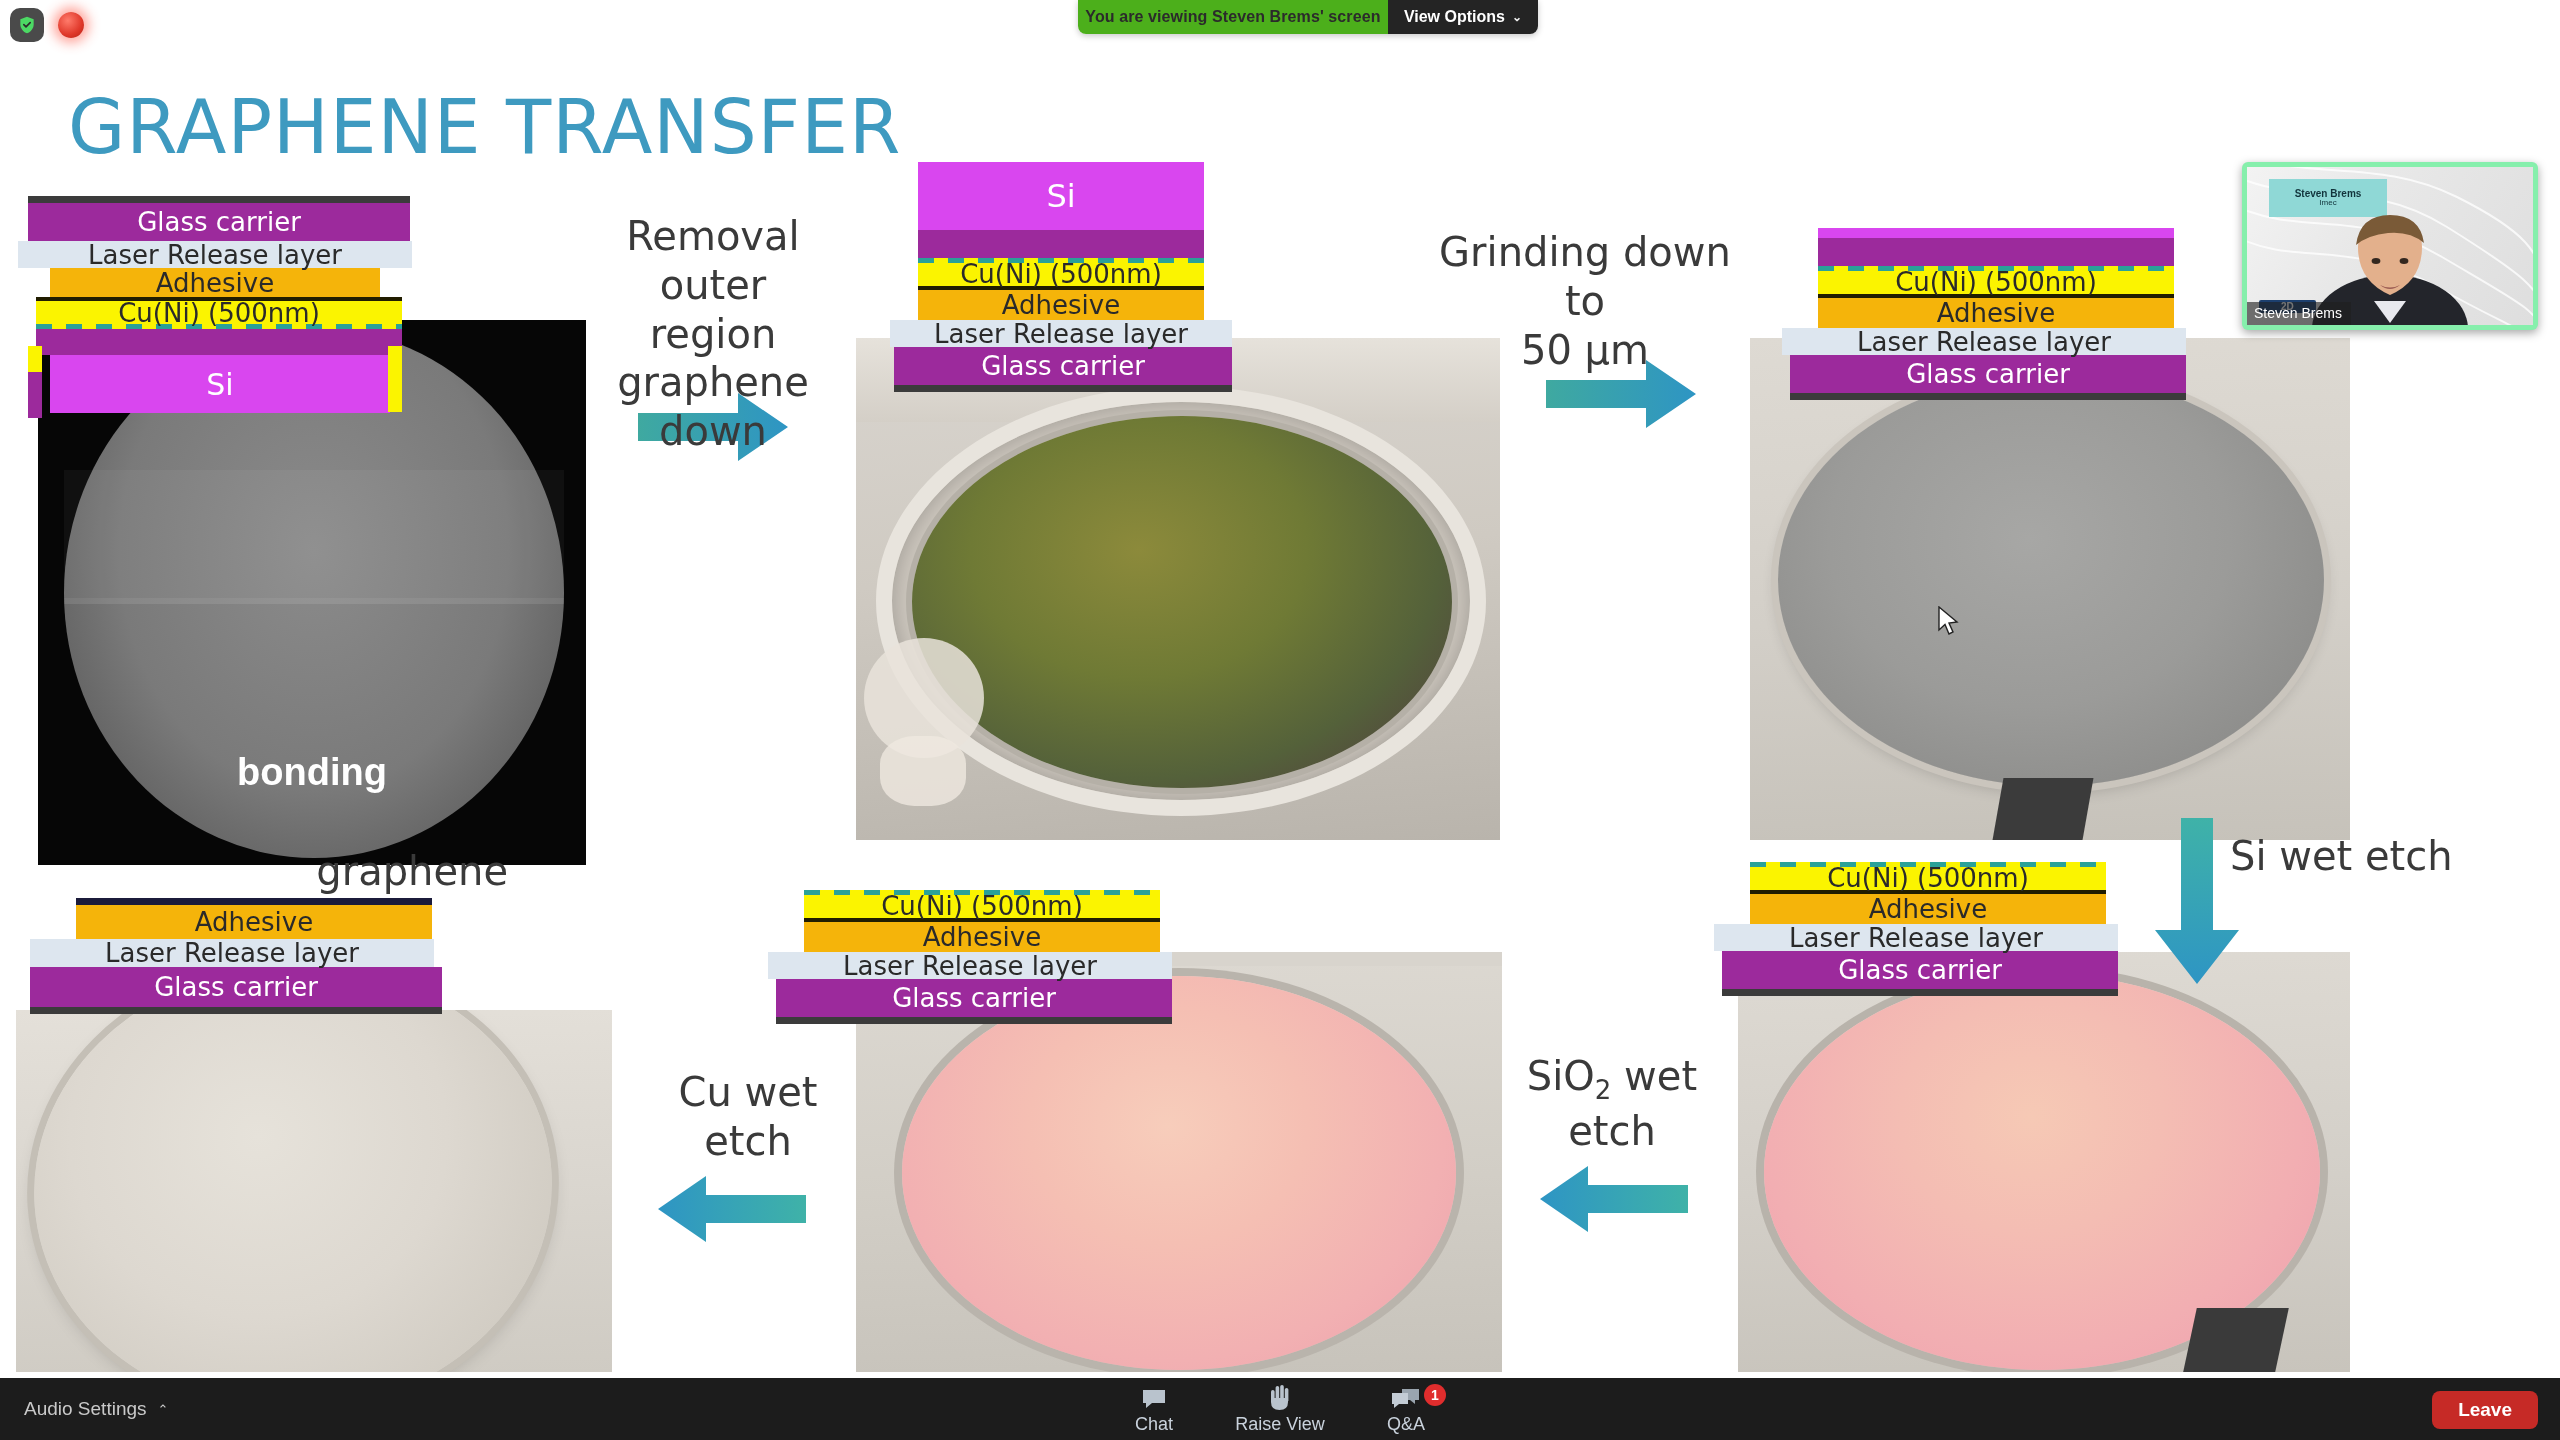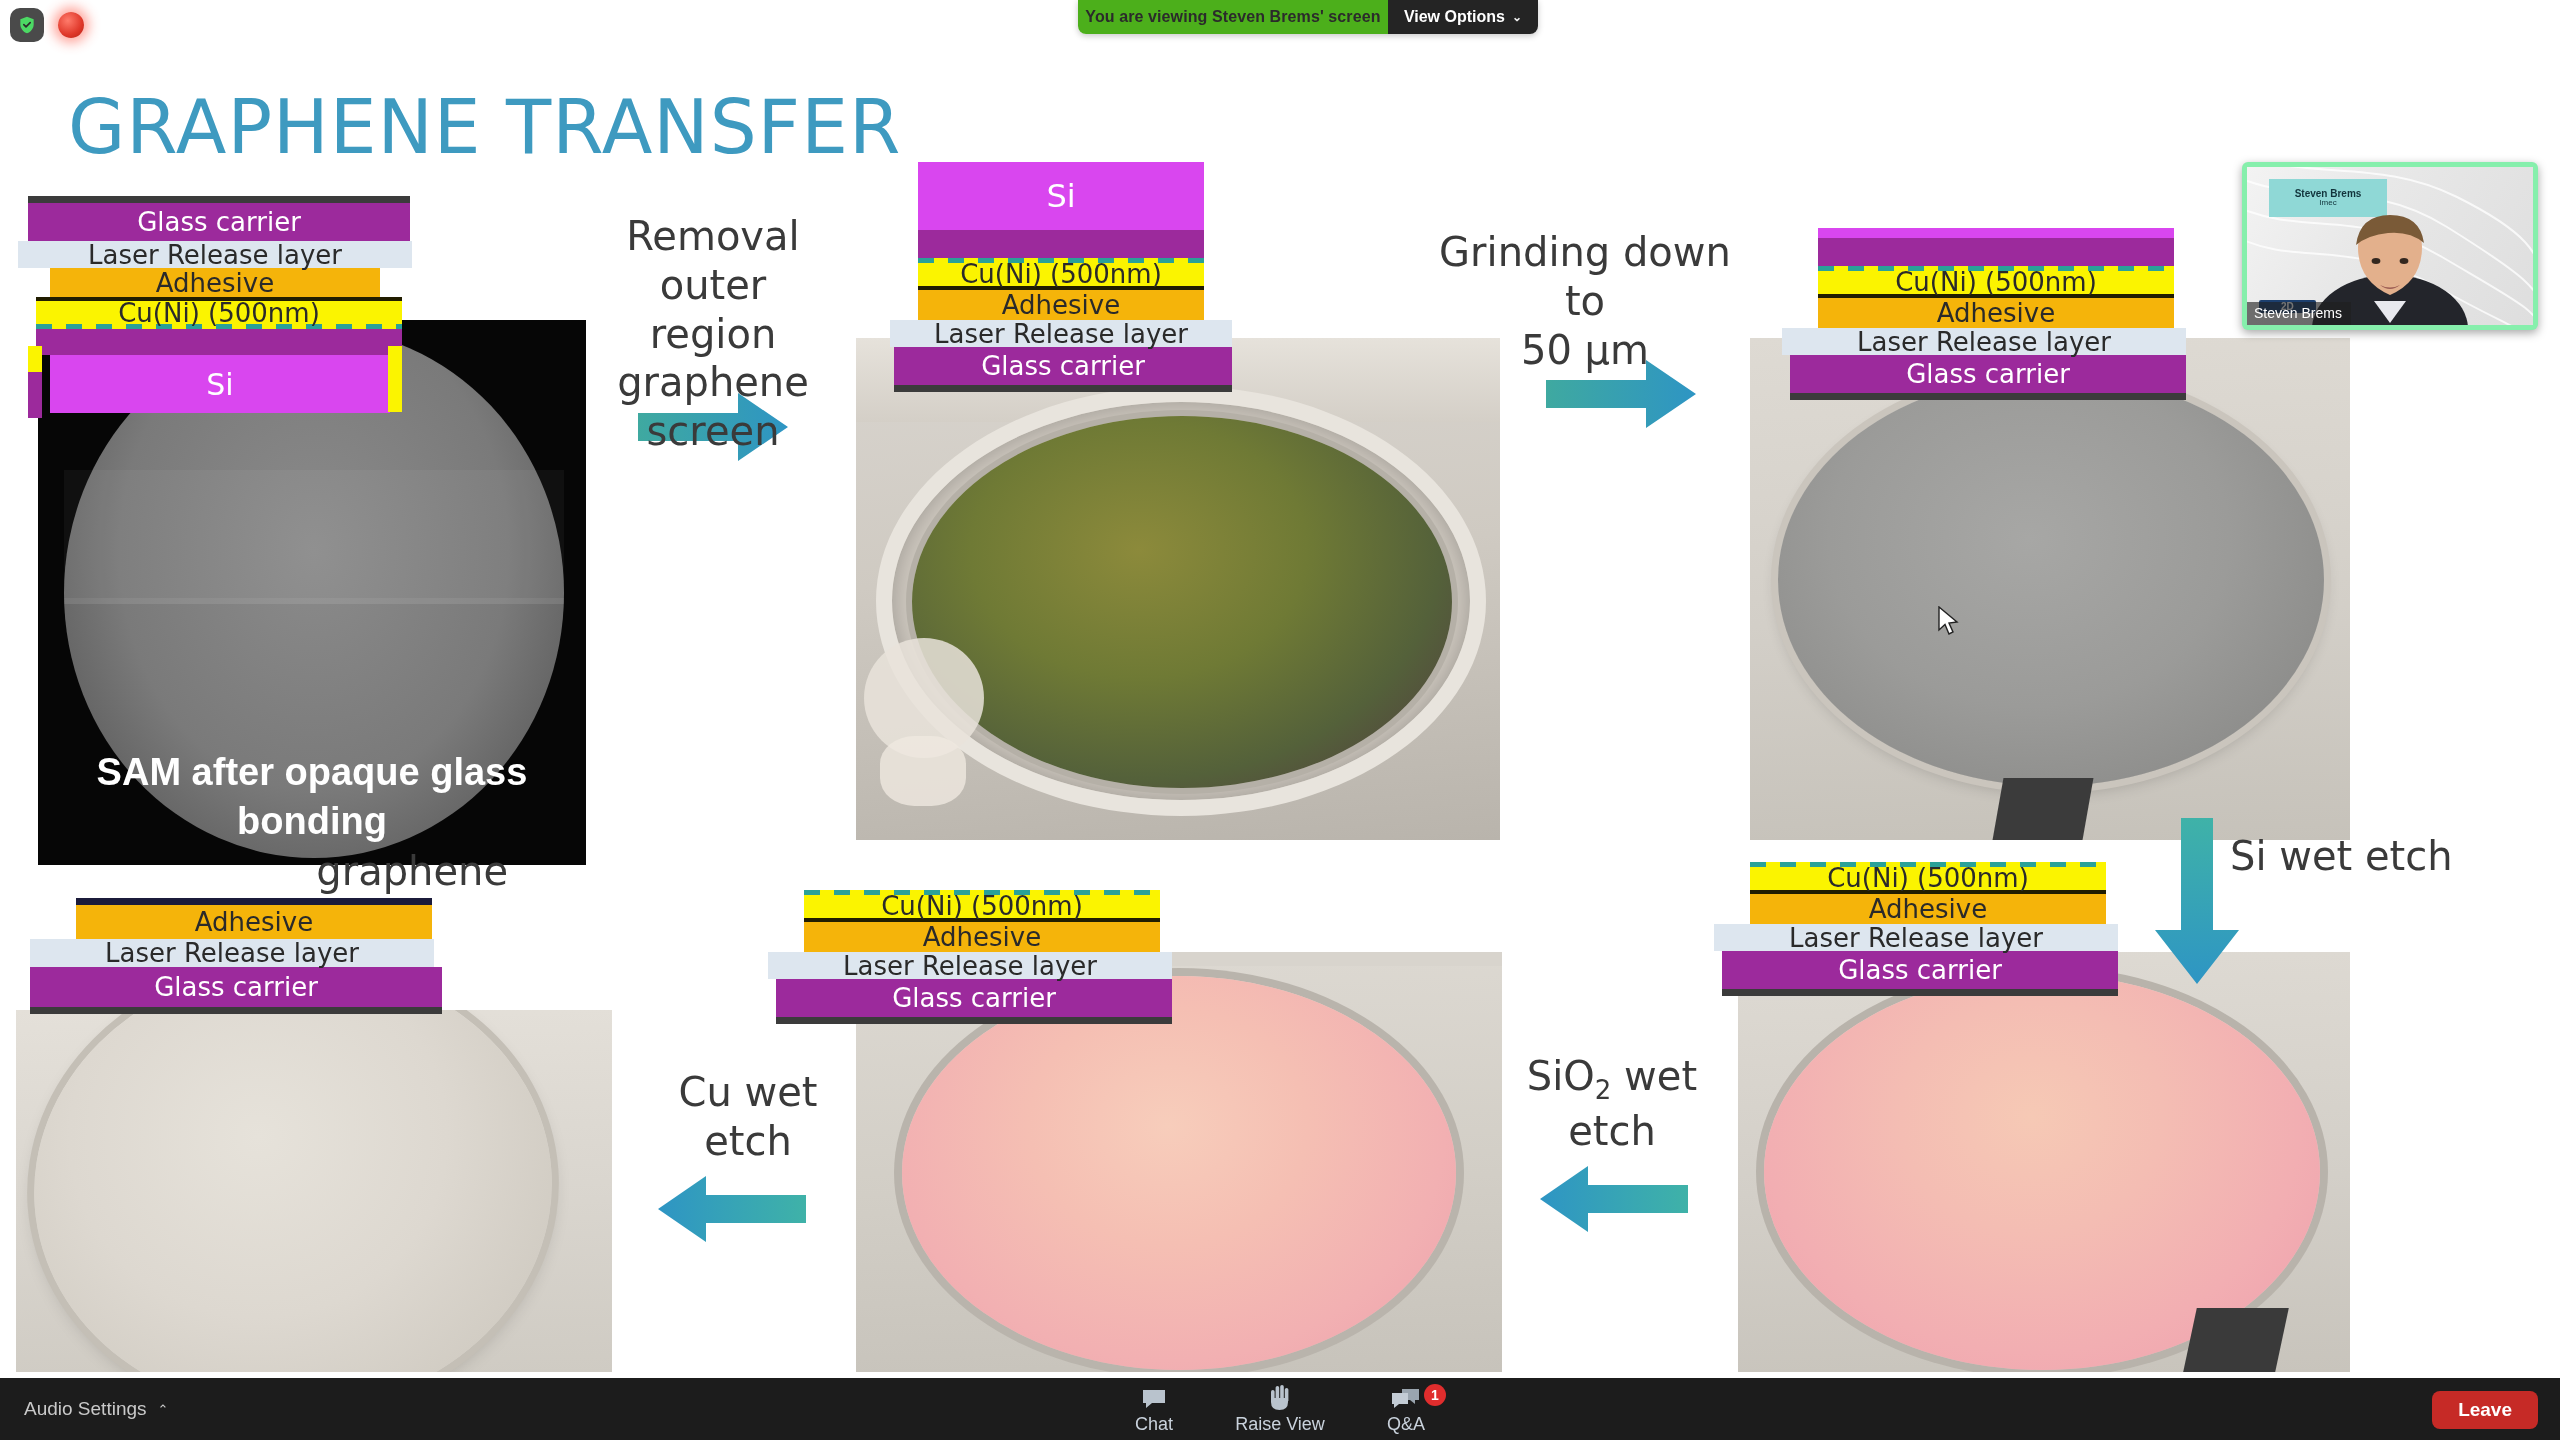--- a/index.html
+++ b/index.html
@@ -139,21 +139,20 @@
 
   <div class="photo" style="left:38px; top:320px; width:548px; height:545px;">
     <div class="bg" style="background:#060606;"></div>
     <div class="wafer" style="left:26px; top:8px; width:500px; height:530px;
          background:radial-gradient(ellipse at 50% 42%, #8b8b8b 0%, #7a7a7a 55%, #606060 80%, #8e8e8e 96%, #4a4a4a 100%);"></div>
     <div style="position:absolute;left:26px;top:150px;width:500px;height:128px;background:rgba(255,255,255,.045);"></div>
     <div style="position:absolute;left:26px;top:278px;width:500px;height:6px;background:rgba(255,255,255,.10);"></div>
 
   </div>
   <div class="sam-cap" style="left:38px; top:748px; width:548px;">
-    <div>SAM after opaque glass</div>
     <div>bonding</div>
   </div>
 
   <div class="stack" style="left:14px; top:196px; width:400px;">
     <div class="layer l-dark" style="height:7px; margin-left:14px; width:382px;"></div>
     <div class="layer l-glass" style="height:38px; margin-left:14px; width:382px; font-size:26px;">
       <span>Glass carrier</span>
       </div>
     <div class="layer l-release" style="height:27px; margin-left:4px; width:394px; font-size:26px;">
       <span>Laser Release layer</span>
@@ -171,21 +170,21 @@
       <span>Si</span>
       </div>
     <div style="position:absolute;left:14px;top:150px;width:14px;height:66px;background:#fbf400;"></div>
     <div style="position:absolute;left:14px;top:176px;width:14px;height:46px;background:#9c2a9c;"></div>
     <div style="position:absolute;left:374px;top:150px;width:14px;height:66px;background:#fbf400;"></div>
   </div>
 
   <div class="cap" style="left:578px; top:212px; width:270px;">
     <div>Removal outer</div>
     <div>region graphene</div>
-    <div>screen</div>
+    <div>down</div>
   </div>
   <div class="arr" style="left:638px; top:393px;">
     <svg width="150" height="68" viewBox="0 0 150 68">
       <defs>
           <linearGradient id="ga1" x1="0" y1="0" x2="1" y2="0">
         <stop offset="0" stop-color="#3fa9a0"></stop>
             <stop offset="1" stop-color="#2e95c4"></stop>
           </linearGradient>
         </defs>
       <path d="M0 20 H100 V0 L150 34 L100 68 V48 H0 Z" fill="url(#ga1)"></path>

